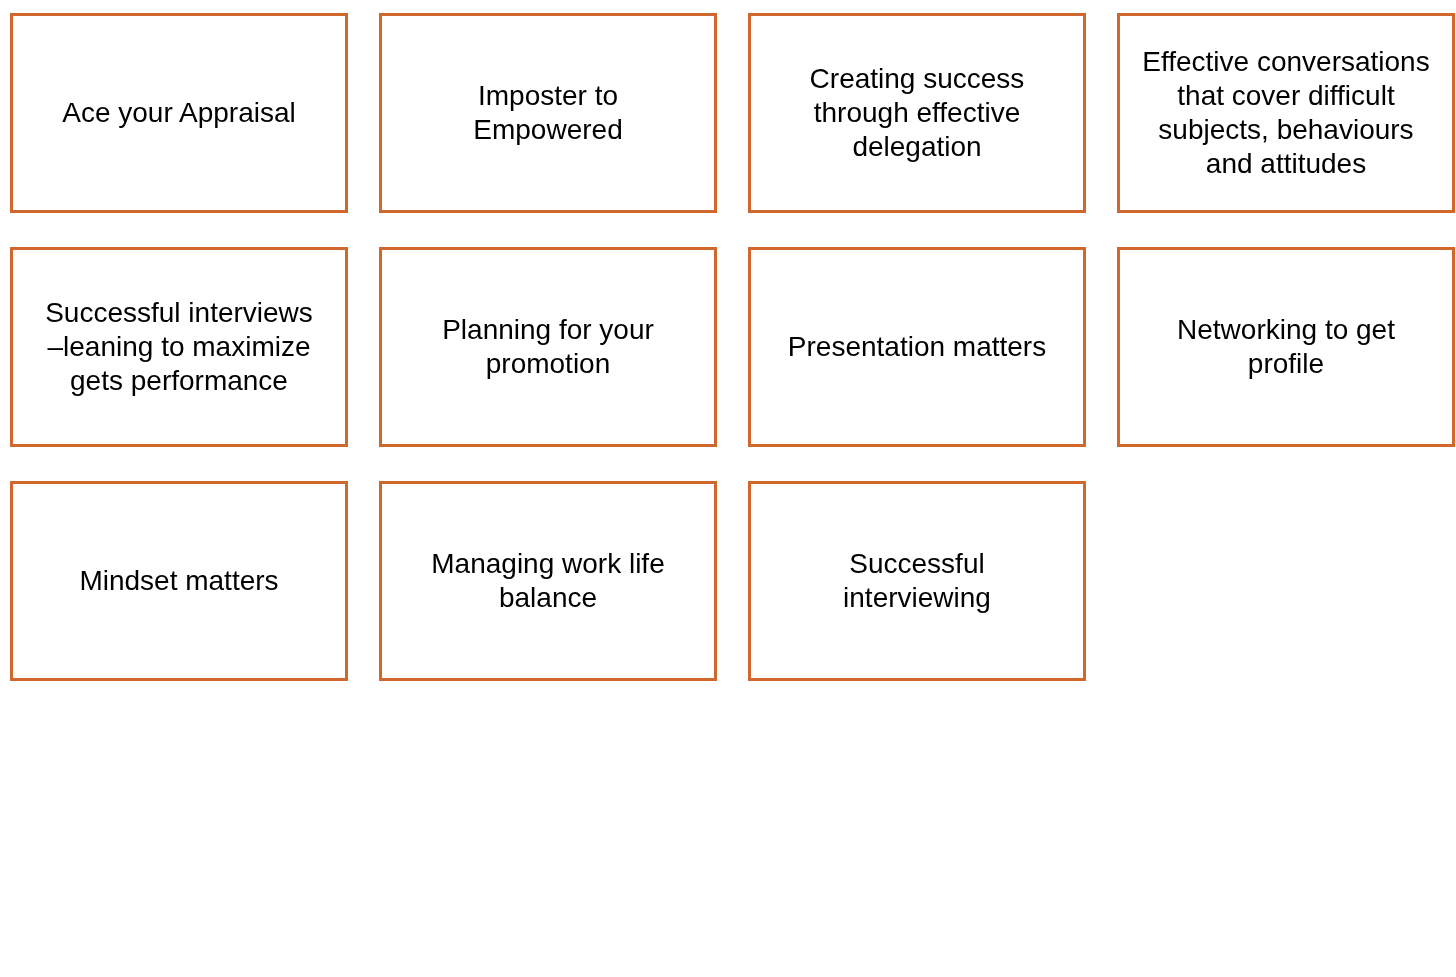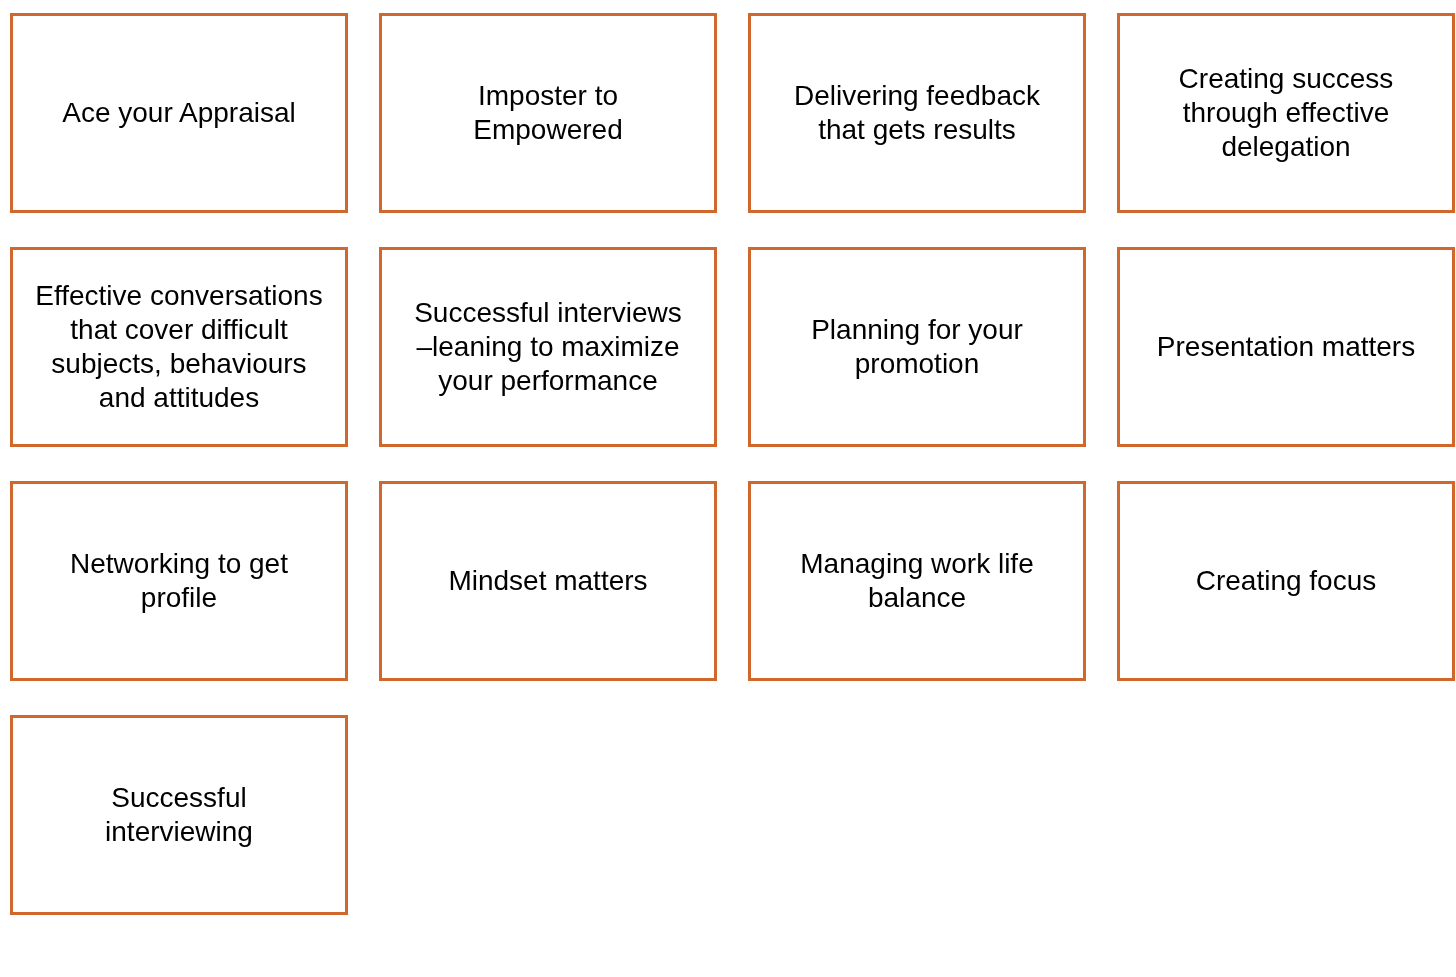--- a/index.html
+++ b/index.html
@@ -53,42 +53,38 @@
     </div>
 
 
     <div class="card">
       <span class="card-label">Imposter to
 Empowered</span>
     </div>
 
 
 
-    <div class="card">
-      <span class="card-label">Delivering feedback
-that gets results</span>
-    </div>
 
     <div class="card">
       <span class="card-label">Creating success
 through effective
 delegation</span>
     </div>
 
     <div class="card">
       <span class="card-label">Effective conversations
 that cover difficult
 subjects, behaviours
 and attitudes</span>
     </div>
 
     <div class="card">
       <span class="card-label">Successful interviews
 –leaning to maximize
-your performance</span>
+gets performance</span>
     </div>
 
     <div class="card">
       <span class="card-label">Planning for your
 promotion</span>
     </div>
 
     <div class="card">
       <span class="card-label">Presentation matters</span>
     </div>
@@ -100,23 +96,20 @@
 
     <div class="card">
       <span class="card-label">Mindset matters</span>
     </div>
 
     <div class="card">
       <span class="card-label">Managing work life
 balance</span>
     </div>
 
-    <div class="card">
-      <span class="card-label">Creating focus</span>
-    </div>
 
     <div class="card">
       <span class="card-label">Successful
 interviewing</span>
     </div>
 
   </div>
 </div>
 
 </body></html>

